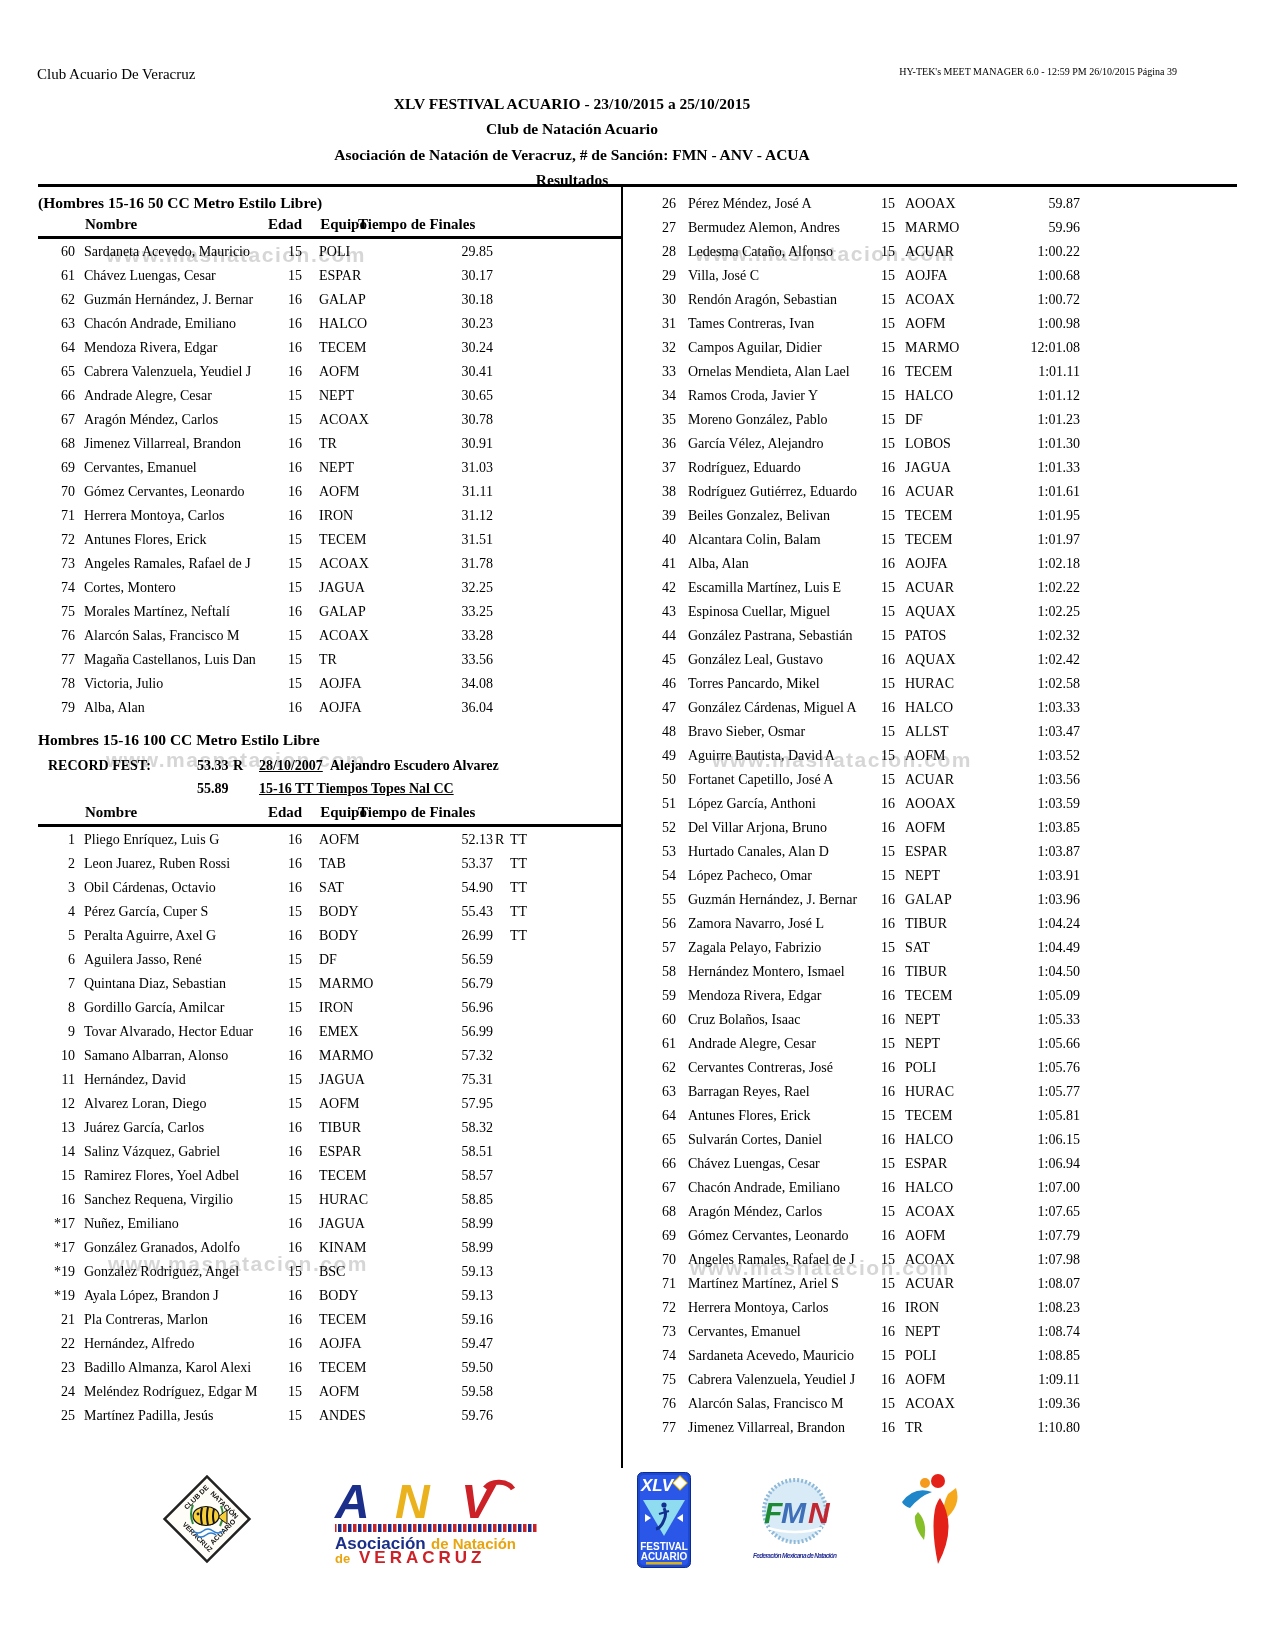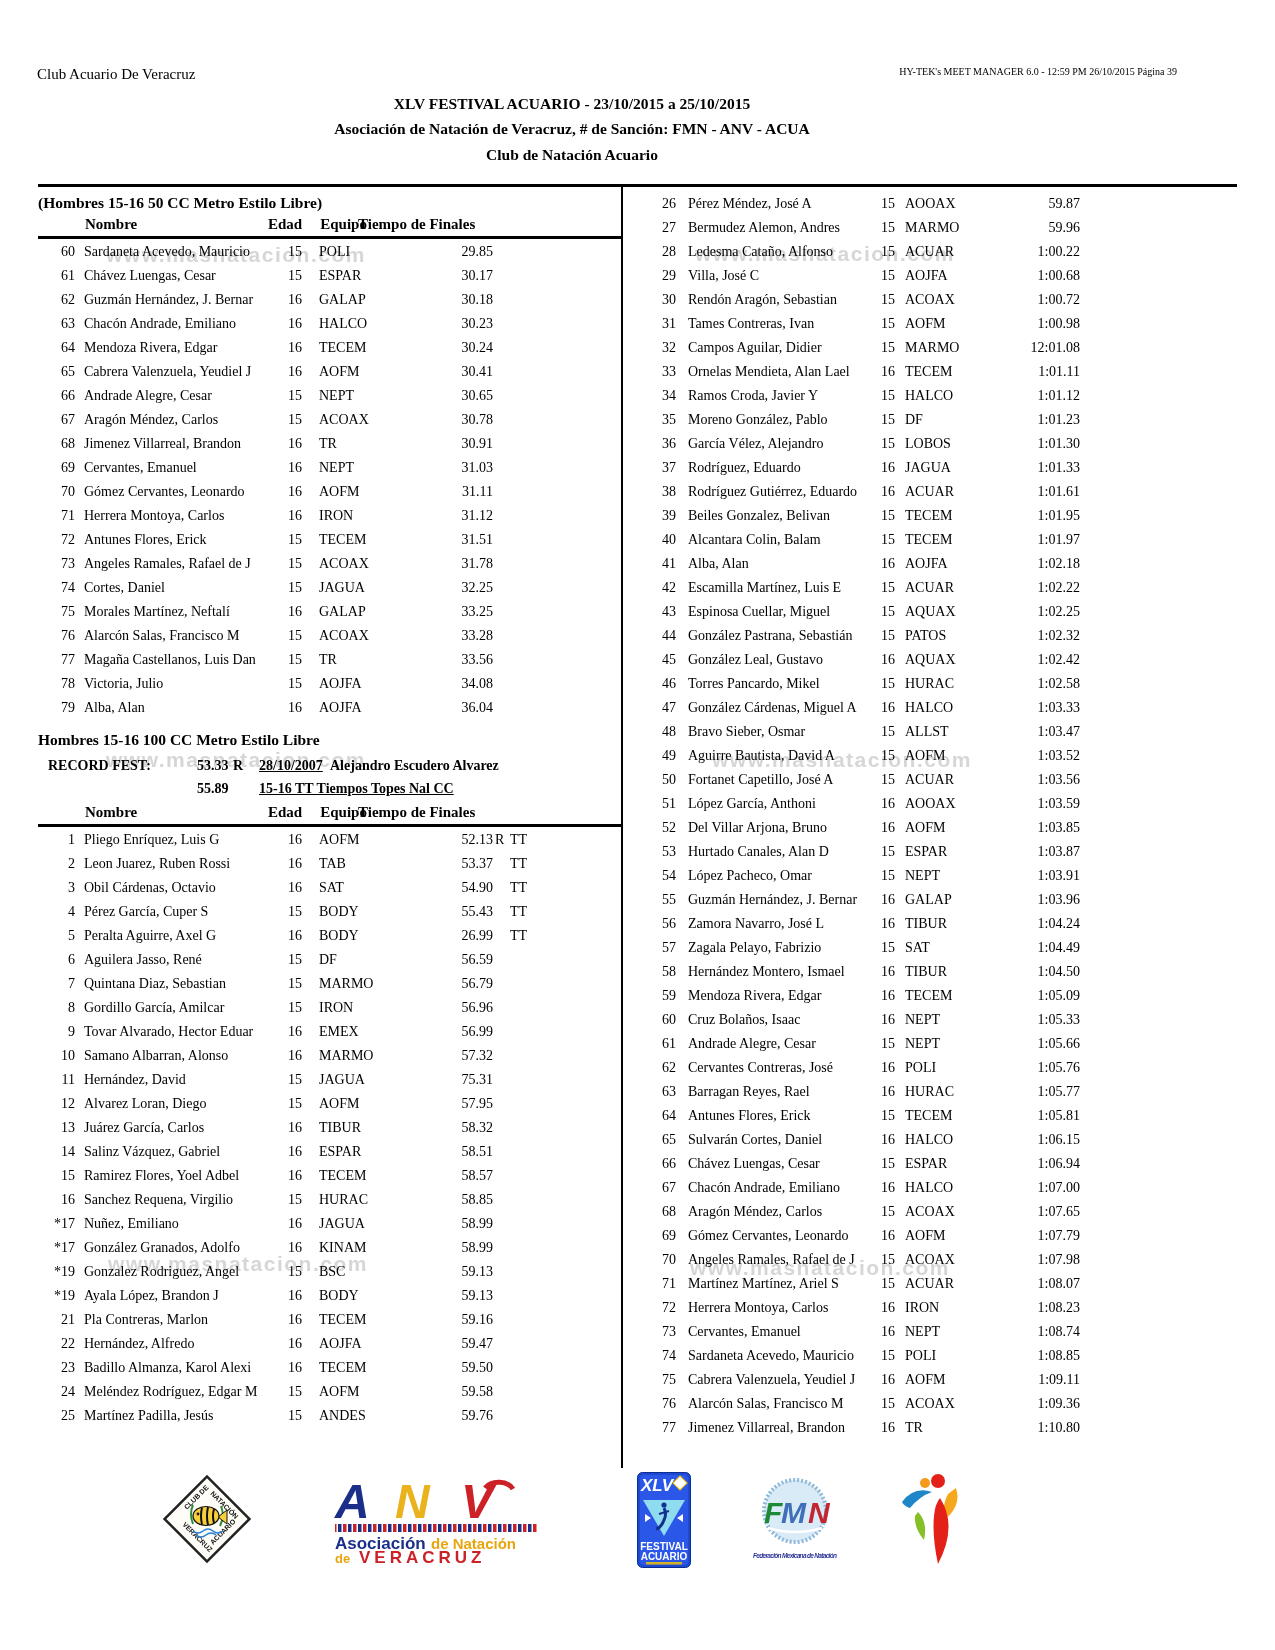--- a/index.html
+++ b/index.html
@@ -43,22 +43,23 @@
 </style>
 </head>
 <body>
 
 <div class="page">
 
   <div class="abs hdr-left">Club Acuario De Veracruz</div>
   <div class="abs hdr-right">HY-TEK's MEET MANAGER 6.0 - 12:59 PM  26/10/2015  Página 39</div>
   <div class="abs hdr-center">
     <div class="hline">XLV  FESTIVAL ACUARIO - 23/10/2015 a 25/10/2015</div>
+    <div class="hline">Club de Natación Acuario</div>
     <div class="hline">Asociación de Natación de Veracruz, # de Sanción: FMN - ANV - ACUA</div>
-    <div class="hline">Club de Natación Acuario</div>
+    <div class="hline">Resultados</div>
   </div>
   <div class="abs hrule"></div>
   <div class="abs vdivider"></div>
 
   <div class="abs wm" style="left:106px;top:243px;">www.masnatacion.com</div>
   <div class="abs wm" style="left:106px;top:748px;">www.masnatacion.com</div>
   <div class="abs wm" style="left:108px;top:1252px;">www.masnatacion.com</div>
   <div class="abs wm" style="left:695px;top:242px;">www.masnatacion.com</div>
   <div class="abs wm" style="left:712px;top:748px;">www.masnatacion.com</div>
   <div class="abs wm" style="left:690px;top:1256px;">www.masnatacion.com</div>
@@ -194,21 +195,21 @@
         <span class="c-place">73</span>
         <span class="c-name">Angeles Ramales, Rafael de J</span>
         <span class="c-age">15</span>
         <span class="c-team">ACOAX</span>
         <span class="c-time">31.78</span>
         <span class="c-flag"></span>
         <span class="c-tt"></span>
       </div>
       <div class="row">
         <span class="c-place">74</span>
-        <span class="c-name">Cortes, Daniel</span>
+        <span class="c-name">Cortes, Montero</span>
         <span class="c-age">15</span>
         <span class="c-team">JAGUA</span>
         <span class="c-time">32.25</span>
         <span class="c-flag"></span>
         <span class="c-tt"></span>
       </div>
       <div class="row">
         <span class="c-place">75</span>
         <span class="c-name">Morales Martínez, Neftalí</span>
         <span class="c-age">16</span>

